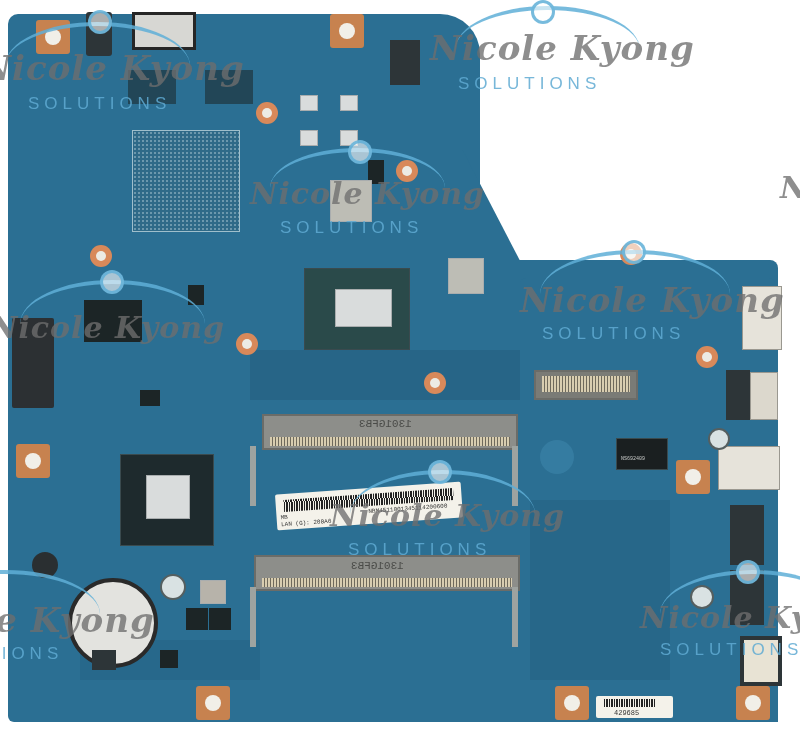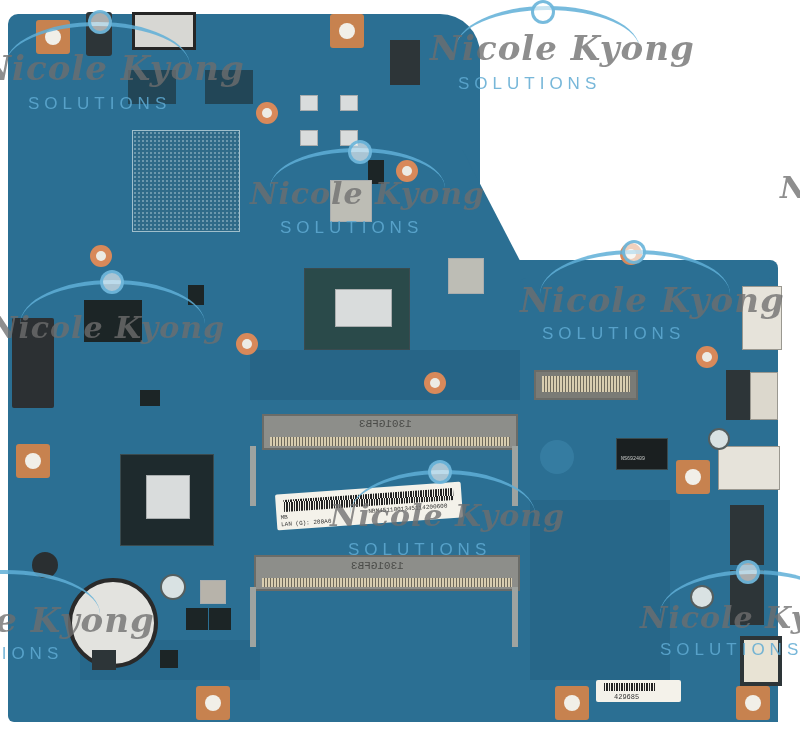--- a/index.html
+++ b/index.html
@@ -177,21 +177,21 @@
     <div class="pins" style="top:4px; height:16px;"></div>
   </div>
 
   <div class="sticker" style="left:276px; top:488px; width:186px; height:36px; transform:rotate(-4deg);">
     <div class="barcode" style="left:8px; top:6px; width:170px;"></div>
     <div class="sticker-text" style="left:4px; top:20px;">MB</div>
     <div class="sticker-text" style="left:4px; top:27px;">LAN (G): 208A6</div>
     <div class="sticker-text" style="left:92px; top:20px;">NBM4511001345114200600</div>
   </div>
 
-  <div class="sticker" style="left:596px; top:680px; width:85px; height:22px;">
+  <div class="sticker" style="left:596px; top:696px; width:77px; height:22px;">
     <div class="barcode" style="left:8px; top:3px; width:52px; height:8px;"></div>
     <div class="sticker-text" style="left:18px; top:13px; font-size:7px;">429685</div>
   </div>
 
   <div class="chip" style="left:616px; top:438px; width:50px; height:30px; background:#1a1f20;">
     <div class="sticker-text" style="left:4px; top:17px; color:#c9cbc9; font-size:5px;">NS692409</div>
   </div>
 
   <div class="port" style="left:742px; top:286px; width:38px; height:62px;"></div>
   <div class="portdark" style="left:726px; top:370px; width:24px; height:50px;"></div>

